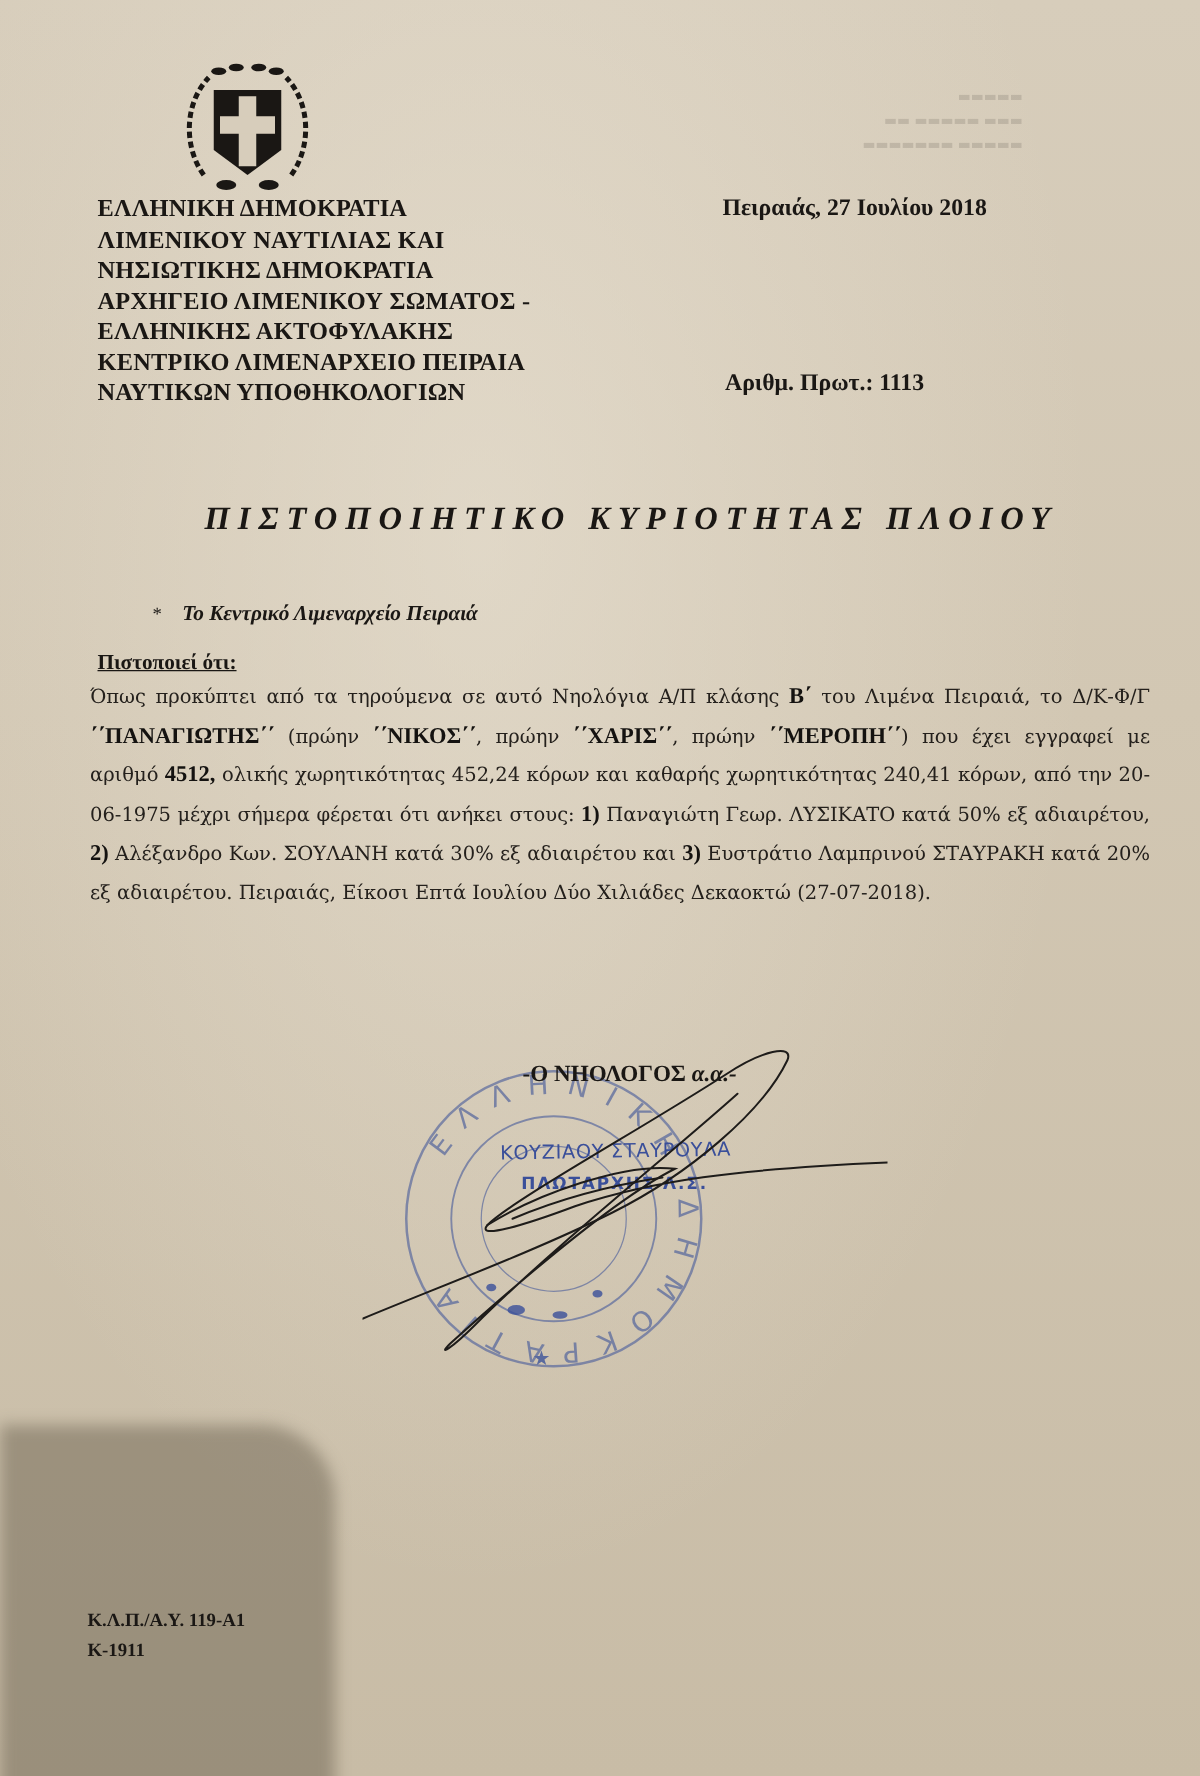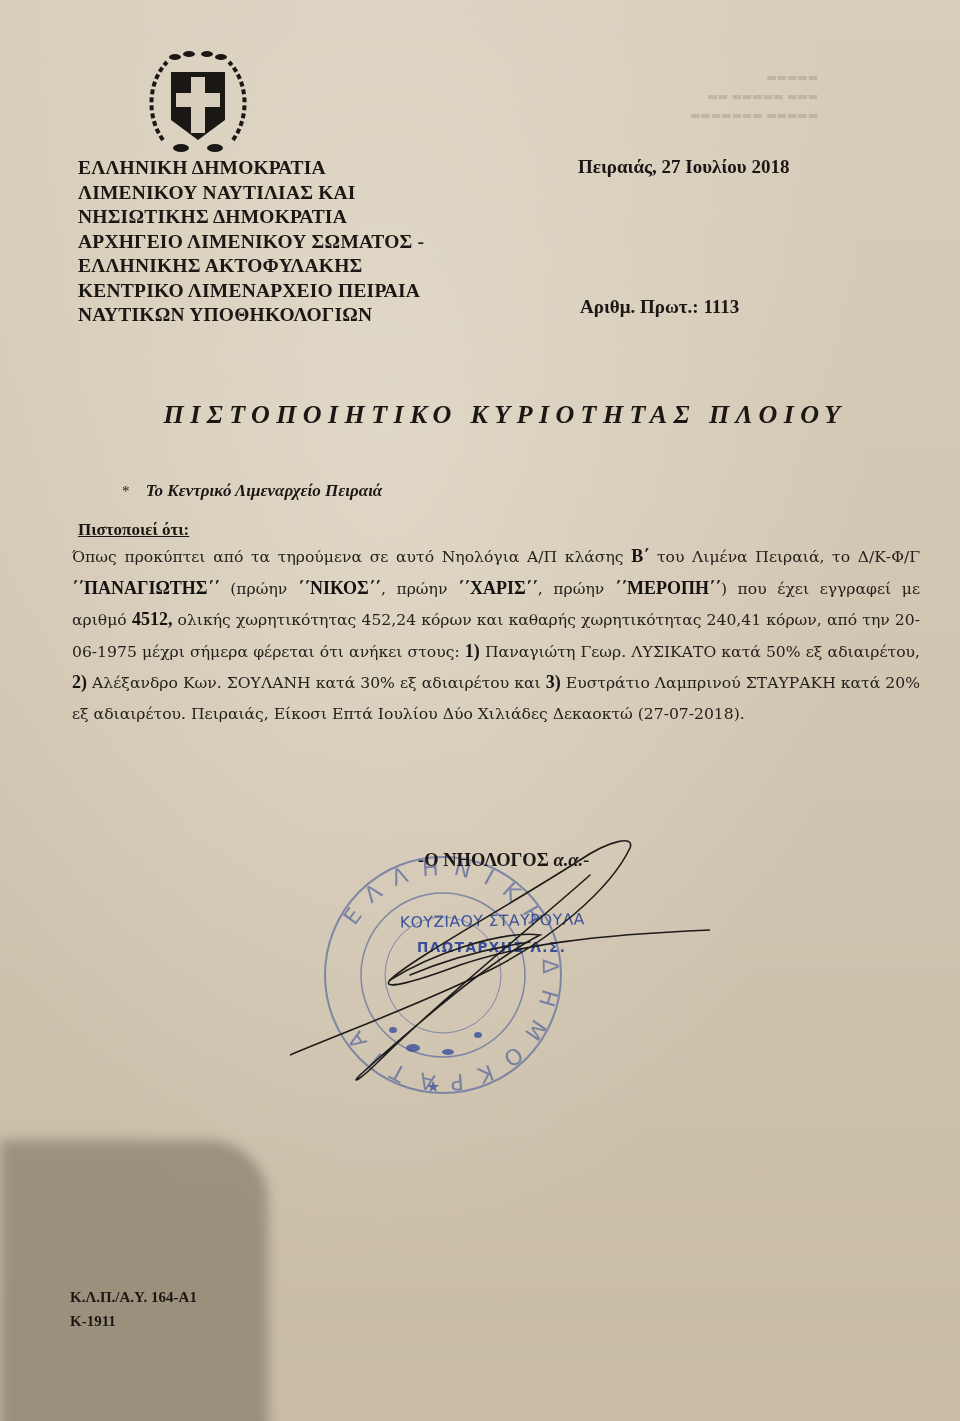--- a/index.html
+++ b/index.html
@@ -165,15 +165,15 @@
 
 <svg class="signature" viewBox="0 0 420 260">
   <g fill="none" stroke="#1e1c1a" stroke-width="1.6" stroke-linecap="round">
     <path d="M0 225 C60 200 140 170 200 140 C260 110 320 60 340 18 C345 5 320 10 290 30 C220 75 120 130 100 150 C90 162 130 150 170 135 C230 115 300 105 420 100"></path>
     <path d="M100 150 C140 125 210 100 250 105 C200 130 120 200 70 245 C60 255 70 250 90 230 C150 170 250 90 300 45"></path>
     <path d="M120 145 C160 128 200 118 240 112"></path>
   </g>
 </svg>
 
 <div class="footer">
-  <div>Κ.Λ.Π./Α.Υ. 164-Α1</div>
+  <div>Κ.Λ.Π./Α.Υ. 119-Α1</div>
   <div>Κ-1911</div>
 </div>
 
 </body></html>

